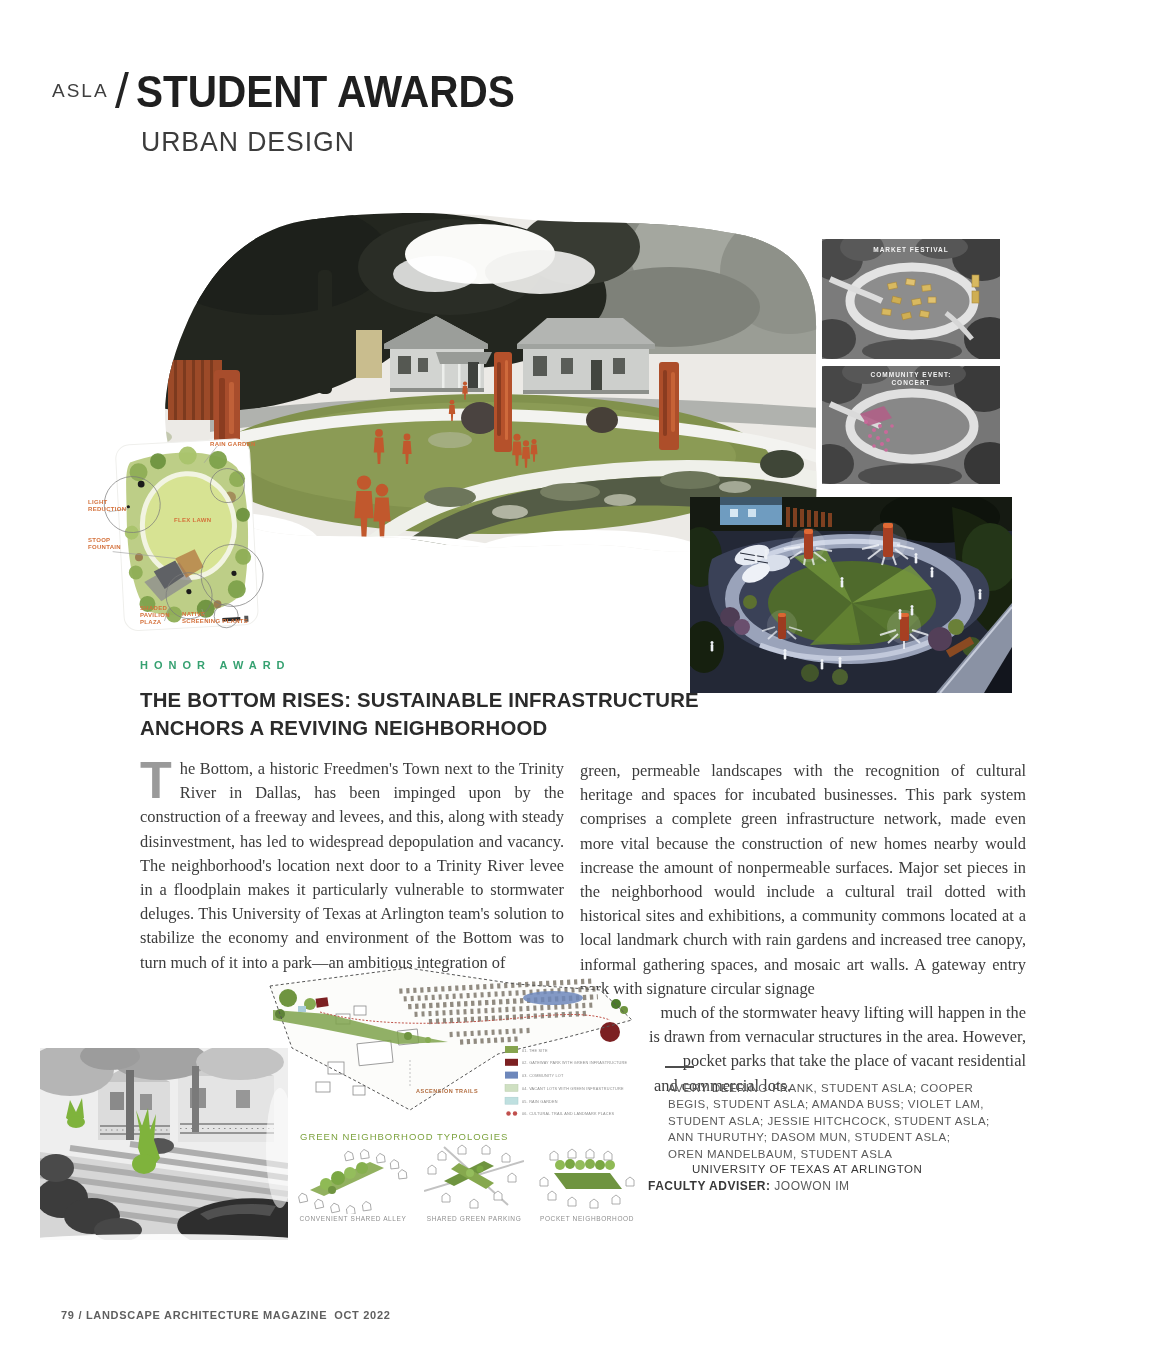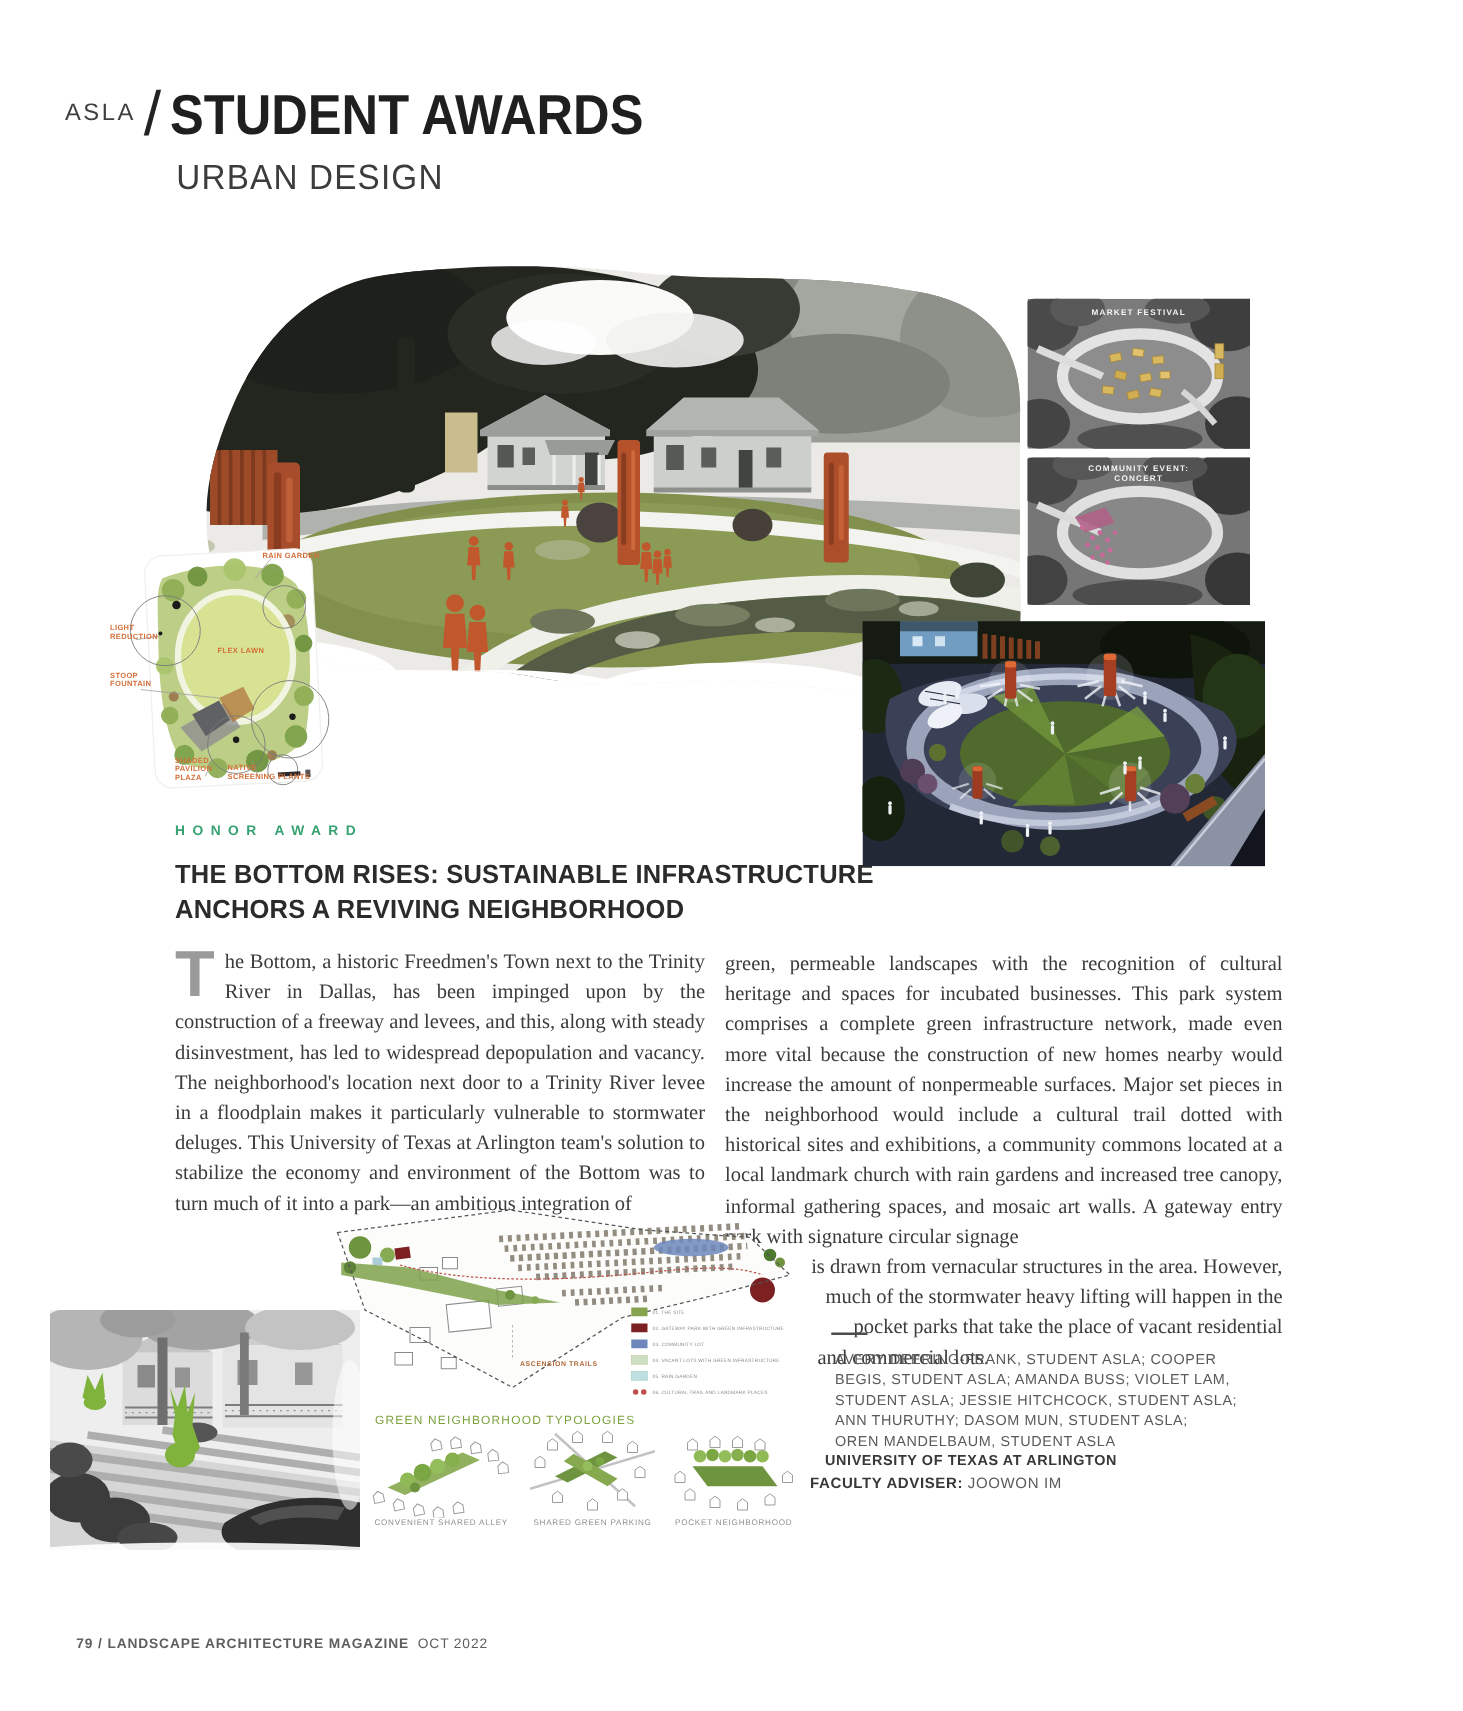--- a/index.html
+++ b/index.html
@@ -27,31 +27,31 @@
   .dropcap{float:left;font-family:"Liberation Sans",sans-serif;font-weight:700;font-size:52px;
            line-height:42px;color:#9a9a9a;padding:2px 8px 0 0;}
   .wrapline{width:446px;}
   .wr-r{text-align:right;padding-right:20px;}
   .wr-l{text-align:left;padding-left:74px;}
 
   
   .credrule{left:665px;top:1066px;width:29px;height:2px;background:#4d4d4d;}
   .credits{left:668px;top:1080px;width:372px;font-size:11.5px;letter-spacing:.5px;
            color:#5a5a5a;line-height:16.4px;white-space:pre-line;}
-  .school{left:660px;top:1163px;font-size:11.5px;font-weight:700;letter-spacing:.5px;color:#383838;}
+  .school{left:692px;top:1163px;font-size:11.5px;font-weight:400;letter-spacing:.5px;color:#383838;}
   .adviser{left:648px;top:1179px;font-size:12px;letter-spacing:.5px;color:#5a5a5a;}
   .adviser b{color:#383838;}
 
   
   .typo-head{left:300px;top:1131px;font-size:9.5px;font-weight:400;letter-spacing:1px;color:#7ca23e;}
   .typo-label{font-size:6.5px;letter-spacing:.6px;color:#8f8f8f;text-align:center;}
 
   
   .footer{left:54px;top:1309px;font-size:11px;font-weight:700;letter-spacing:.7px;color:#2c2c2c;}
-  .footer span{font-weight:400;color:#5f5f5f;margin-left:7px;}
+  .footer span{font-weight:700;color:#5f5f5f;margin-left:7px;}
 
   svg text{font-family:"Liberation Sans",sans-serif;}
   .fig{display:block;}
 </style>
 </head>
 <body>
 
 <div class="page">
 
   <div class="abs kicker">ASLA</div>
@@ -462,22 +462,22 @@
 
   <div class="abs eyebrow">HONOR AWARD</div>
   <div class="abs atitle">THE BOTTOM RISES: SUSTAINABLE INFRASTRUCTURE
 ANCHORS A REVIVING NEIGHBORHOOD</div>
 
   <div class="abs serif col1">
     <span class="dropcap">T</span><span>he Bottom, a historic Freedmen's Town next to the Trinity River in Dallas, has been impinged upon by the construction of a freeway and levees, and this, along with steady disinvestment, has led to widespread depopulation and vacancy. The neighborhood's location next door to a Trinity River levee in a floodplain makes it particularly vulnerable to stormwater deluges. This University of Texas at Arlington team's solution to stabilize the economy and environment of the Bottom was to turn much of it into a park—an ambitious integration of</span>
   </div>
   <div class="abs serif col2">
     <div>green, permeable landscapes with the recognition of cultural heritage and spaces for incubated businesses. This park system comprises a complete green infrastructure network, made even more vital because the construction of new homes nearby would increase the amount of nonpermeable surfaces. Major set pieces in the neighborhood would include a cultural trail dotted with historical sites and exhibitions, a community commons located at a local landmark church with rain gardens and increased tree canopy, informal gathering spaces, and mosaic art walls. A gateway entry park with signature circular signage</div>
+    <div class="wrapline wr-r">much of the stormwater heavy lifting will happen in the</div>
     <div class="wrapline wr-r">is drawn from vernacular structures in the area. However,</div>
-    <div class="wrapline wr-r">much of the stormwater heavy lifting will happen in the</div>
     <div class="wrapline wr-r">pocket parks that take the place of vacant residential</div>
     <div class="wrapline wr-l">and commercial lots.</div>
   </div>
 
   <svg class="abs fig" style="left:258px;top:962px;" width="420" height="175" viewBox="0 0 420 175">
     <path d="M12,24 L150,6 L258,22 L342,28 L374,58 L306,76 L240,92 L152,148 L96,118 L34,86 Z" fill="#fcfcfa"></path>
     <g transform="rotate(-3 240 40)" stroke="#7f786c" stroke-width="5.2" opacity=".85">
       <line x1="142" y1="24" x2="336" y2="24" stroke-dasharray="3.2 3.8"></line>
       <line x1="146" y1="32" x2="338" y2="32" stroke-dasharray="3 4"></line>
       <line x1="150" y1="40" x2="340" y2="40" stroke-dasharray="3.4 3.6"></line>

